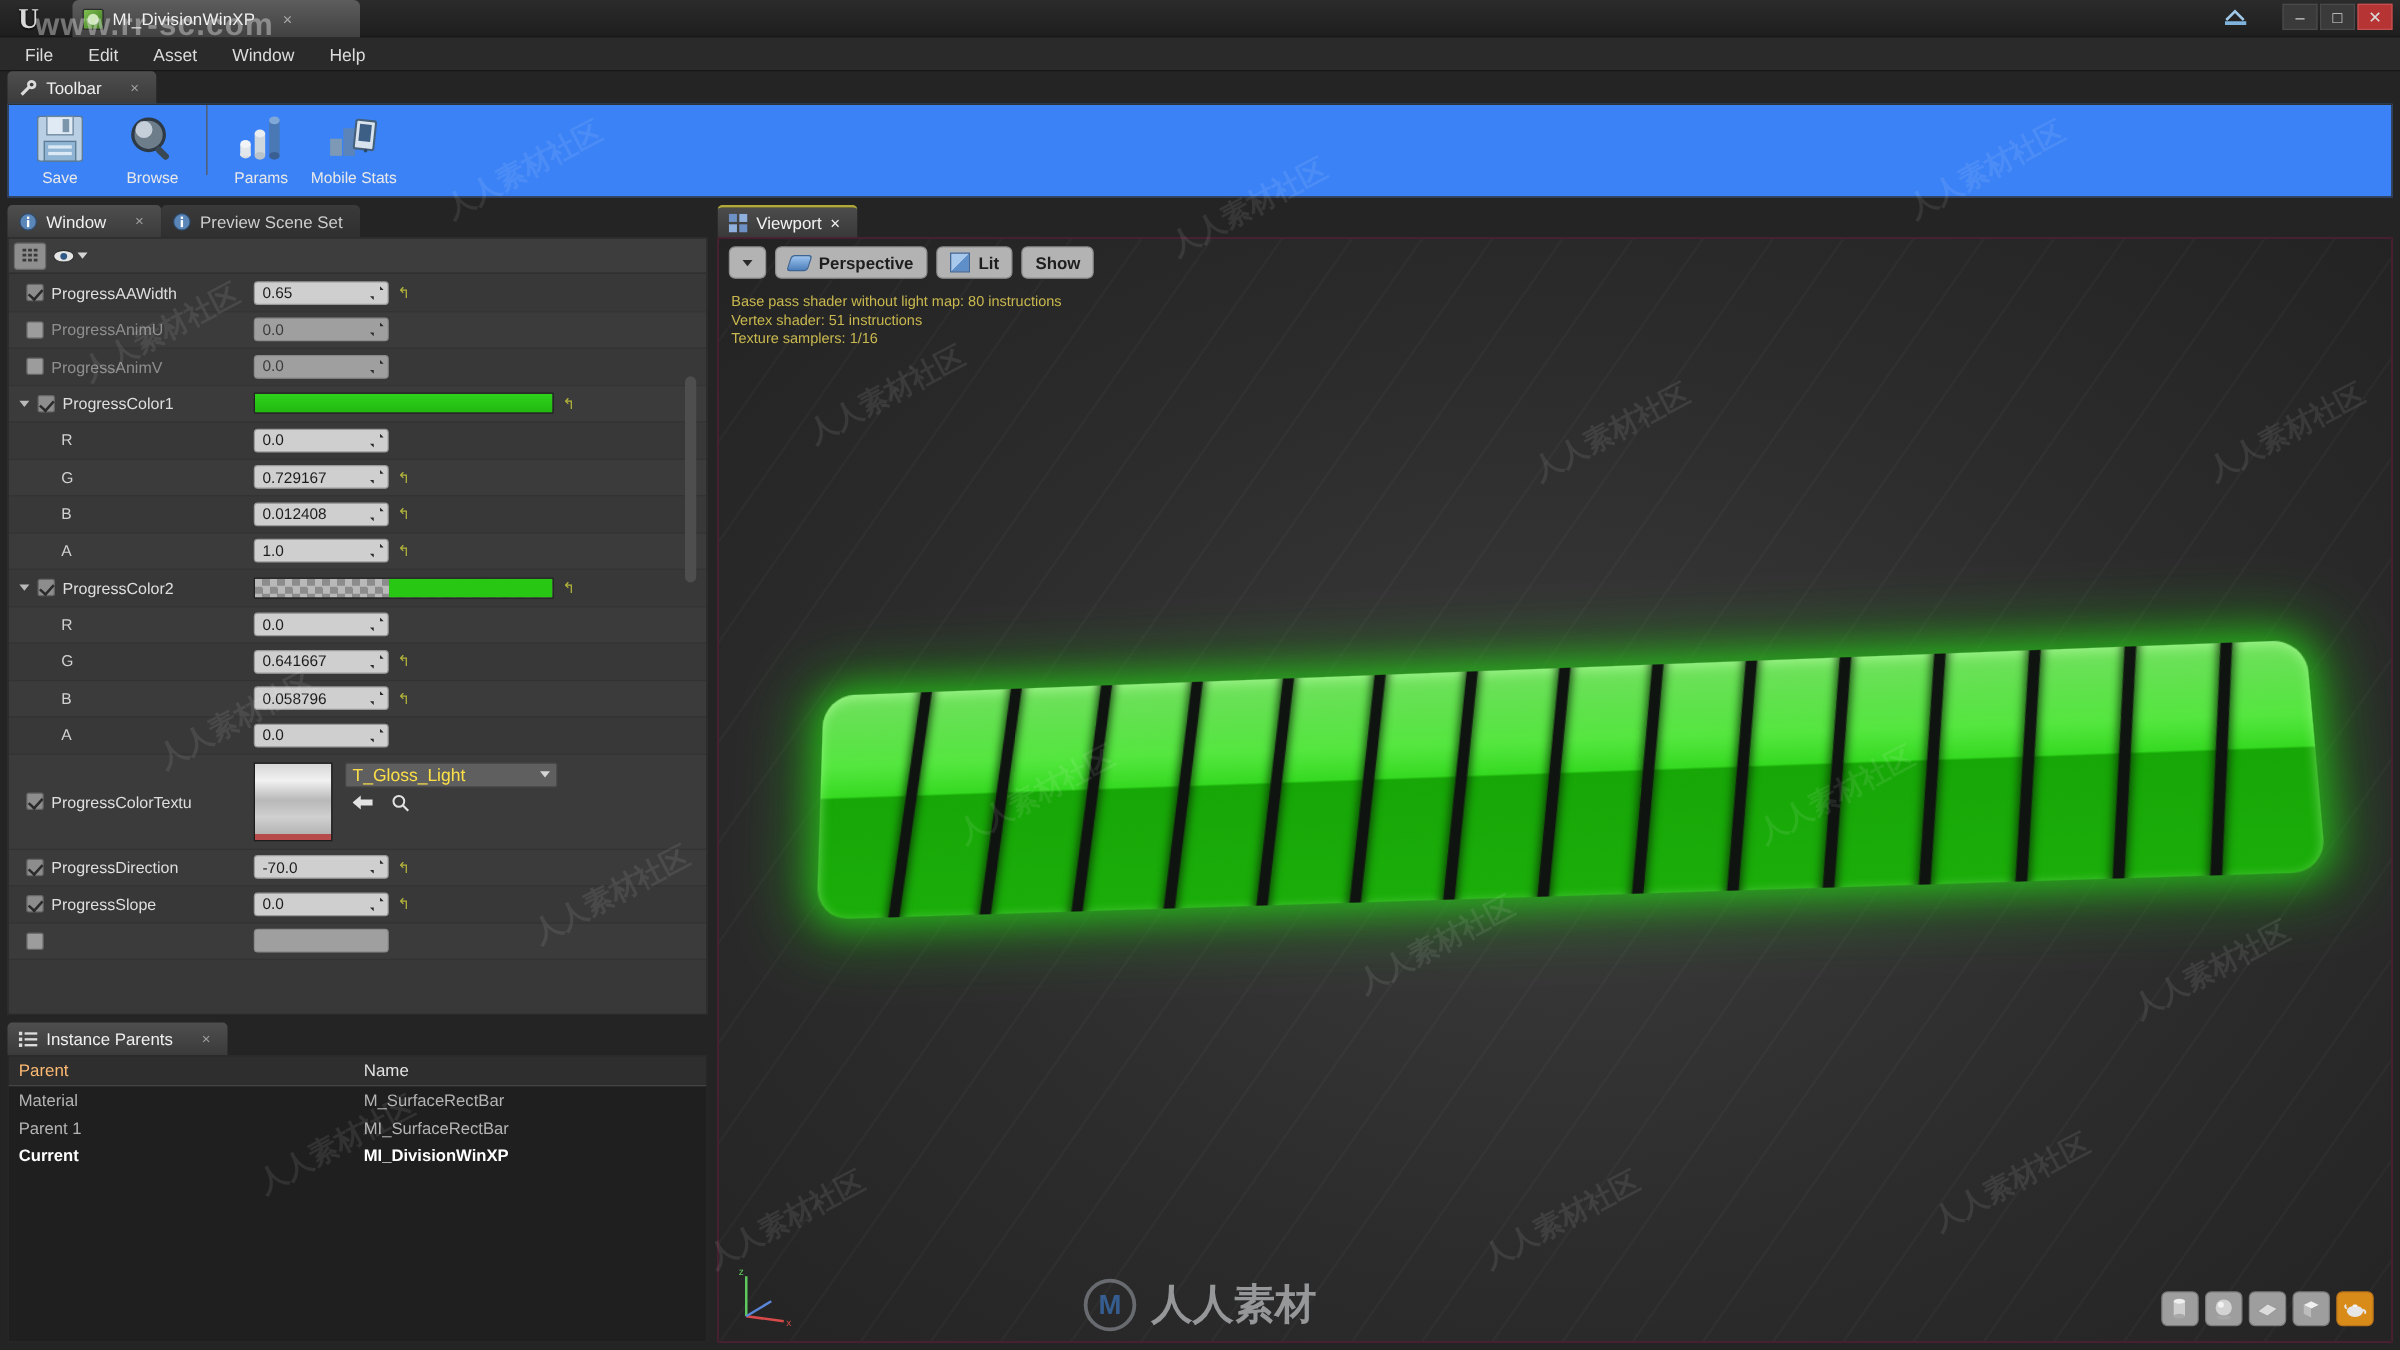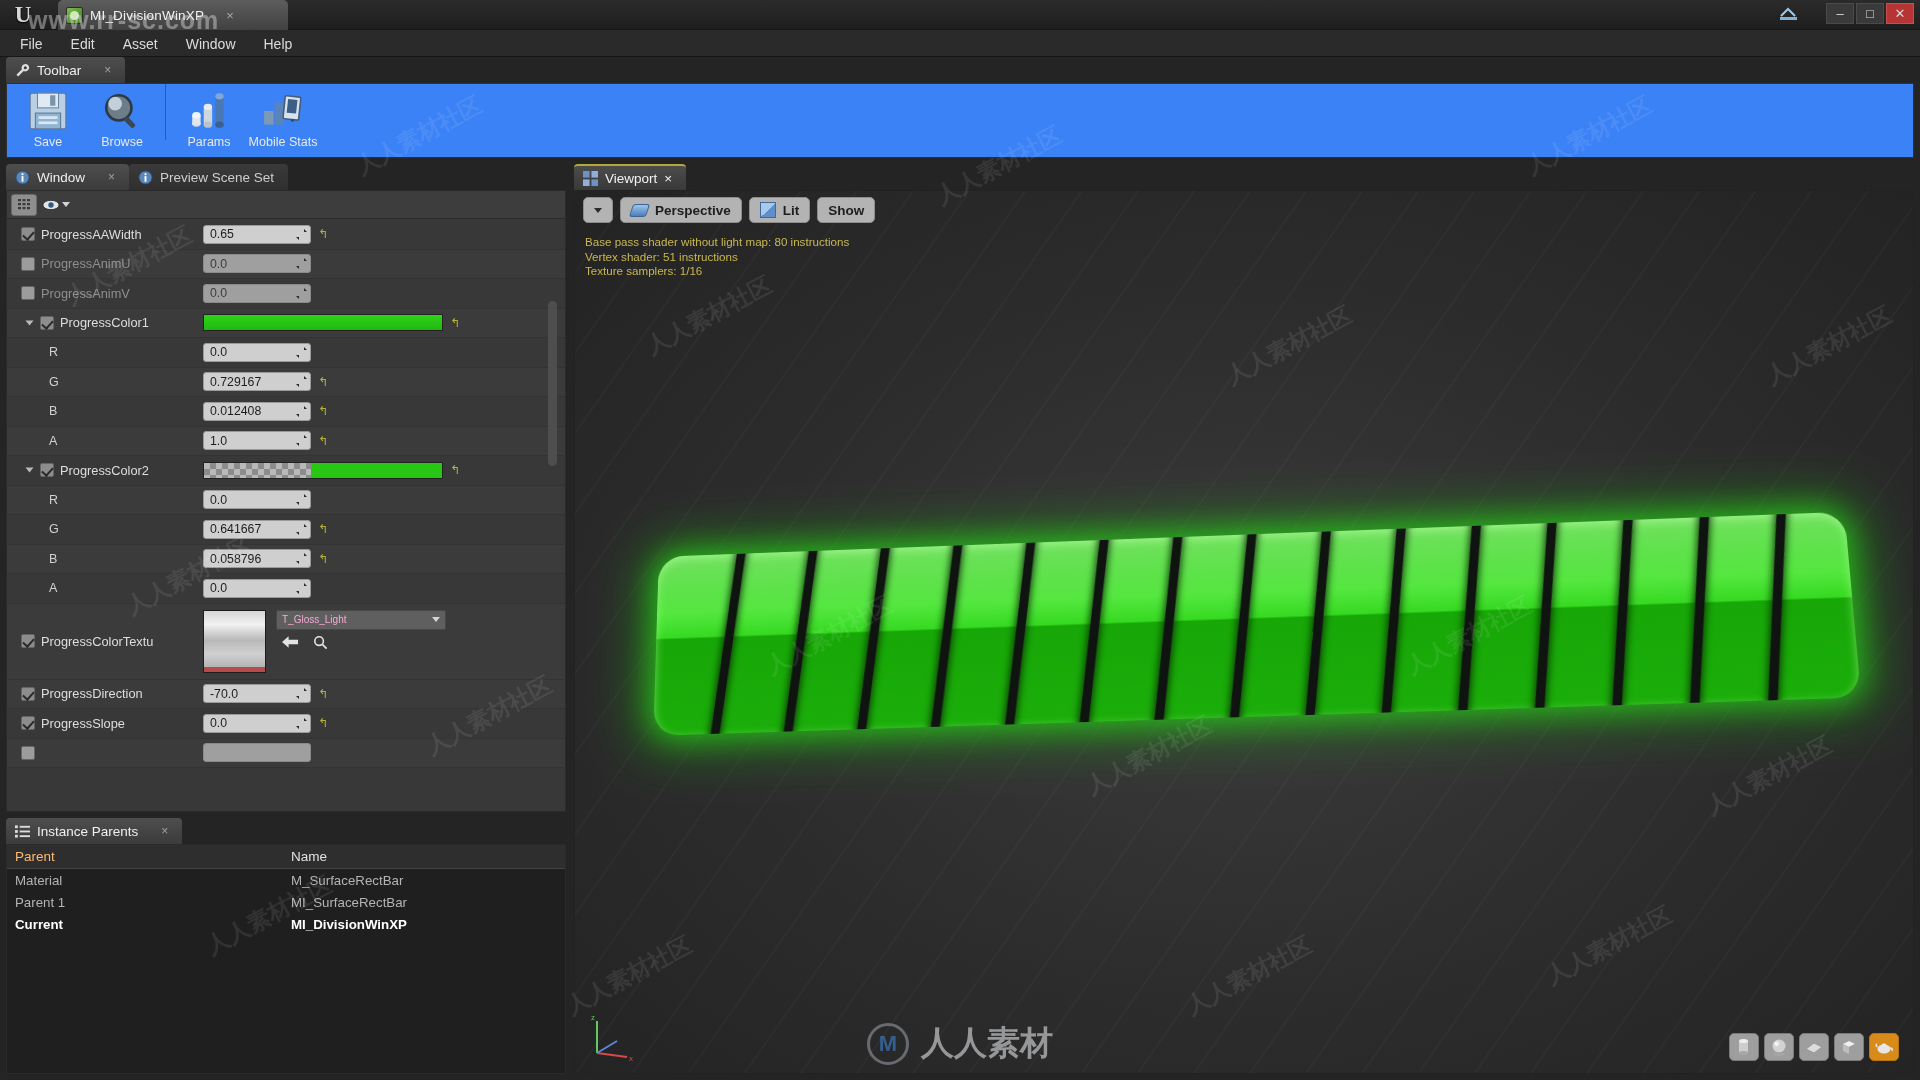--- a/index.html
+++ b/index.html
@@ -116,21 +116,21 @@
   .prow {
     position: relative; height: 29.5px; display: flex; align-items: center;
     border-bottom: 1px solid #333;
   }
   .prow.alt { background: #3b3b3b; }
   .prow .namecell {
     width: 196px; display: flex; align-items: center; gap: 6px; padding-left: 14px;
     flex-shrink: 0; height: 100%;
   }
   .prow .namecell.indent { padding-left: 42px; }
-  .prow .namecell.expander { padding-left: 16px; }
+  .prow .namecell.expander { padding-left: 6px; }
   .arrow-d {
     width: 0; height: 0; border-left: 5px solid #b9b9b9;
     border-top: 4px solid transparent; border-bottom: 4px solid transparent;
     transform: rotate(90deg); margin-left: 4px; margin-right: 2px;
   }
   .cbox {
     width: 14px; height: 14px; background: #8d8d8d; border: 1px solid #656565;
     border-radius: 2px; position: relative; flex-shrink: 0;
   }
   .cbox.checked:after {
@@ -164,21 +164,21 @@
   }
   .tex-thumb {
     width: 63px; height: 63px; border: 1px solid #1d1d1d;
     background: linear-gradient(#d6d6d6 0%, #f1f1f1 22%, #b8b8b8 48%, #d0d0d0 70%, #b4b4b4 92%, #b74b4b 92%, #b74b4b 100%);
   }
   .tex-combo {
     width: 170px; height: 20px; background: #5f5f5f; border: 1px solid #474747;
     border-radius: 2px; display: flex; align-items: center;
     justify-content: space-between; padding: 0 5px;
   }
-  .tex-combo .tv { color: #f9a8d4; font-size: 10px; }
+  .tex-combo .tv { color: #fde047; font-size: 14px; }
   .chev {
     width: 0; height: 0; border-left: 4px solid transparent; border-right: 4px solid transparent;
     border-top: 5px solid #d5d5d5;
   }
   .mini-btns { display: flex; gap: 14px; padding-left: 6px; margin-top: 5px; }
   .scroll-track {
     position: absolute; right: 8px; top: 110px; width: 9px; height: 165px;
     background: #4e4e4e; border-radius: 5px;
   }
 

